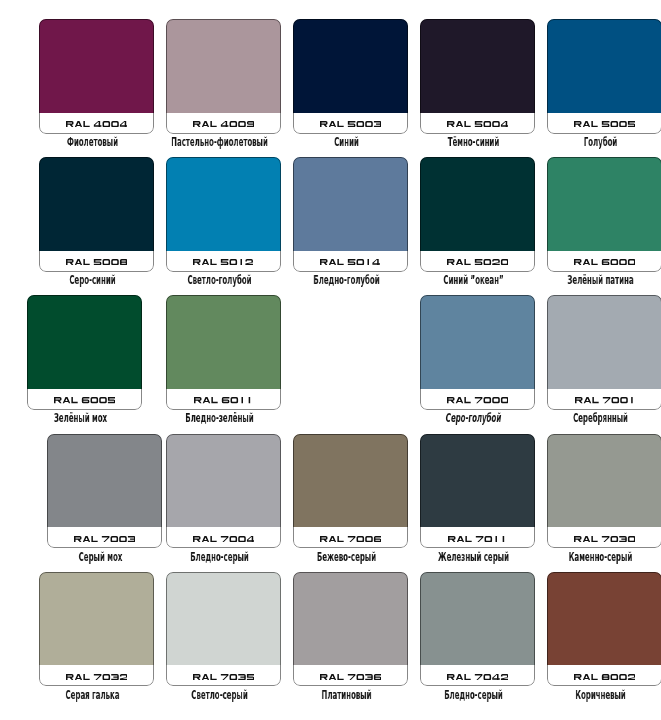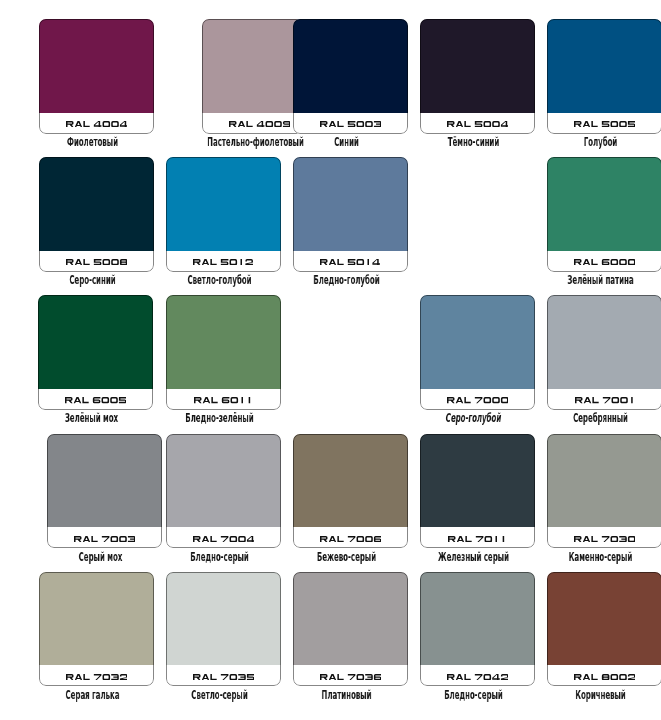--- a/index.html
+++ b/index.html
@@ -65,21 +65,21 @@
             <path transform="translate(442.0 0)" d="M76 0H100V66H120V90H100V100H76V90H0V58L70 0H84L16 66H76Z"></path>
             <path transform="translate(580.0 0)" d="M26 0H94A26 26 0 0 1 120 26V74A26 26 0 0 1 94 100H26A26 26 0 0 1 0 74V26A26 26 0 0 1 26 0ZM31 24A7 7 0 0 0 24 31V69A7 7 0 0 0 31 76H89A7 7 0 0 0 96 69V31A7 7 0 0 0 89 24Z"></path>
             <path transform="translate(718.0 0)" d="M26 0H94A26 26 0 0 1 120 26V74A26 26 0 0 1 94 100H26A26 26 0 0 1 0 74V26A26 26 0 0 1 26 0ZM31 24A7 7 0 0 0 24 31V69A7 7 0 0 0 31 76H89A7 7 0 0 0 96 69V31A7 7 0 0 0 89 24Z"></path>
             <path transform="translate(856.0 0)" d="M76 0H100V66H120V90H100V100H76V90H0V58L70 0H84L16 66H76Z"></path>
           </svg>
         </div>
         <div class="frame"></div>
       </div>
       <div class="caption">Фиолетовый</div>
     </div>
-    <div class="cell" style="left: 146.07px; top: 19px; margin-left: 36px;">
+    <div class="cell" style="left: 146.07px; top: 19px;">
       <div class="card">
         <div class="chip" style="background: rgb(171, 150, 156);"></div>
         <div class="band">
           <svg class="code" xmlns="http://www.w3.org/2000/svg" viewBox="0 0 976.0 100" width="61.49" height="6.30">
             <path transform="translate(0.0 0)" d="M0 0H94A26 26 0 0 1 120 26V35.5A26 26 0 0 1 94 59.5H92L120 100H96L56 59.5H24V100H0ZM24 24V40.5H96V24Z"></path>
             <path transform="translate(138.0 0)" d="M44 0H76L120 100H99L85 79H35L21 100H0ZM60 24L42 62H78Z"></path>
             <path transform="translate(276.0 0)" d="M0 0H24V76H100V100H0Z"></path>
             <path transform="translate(442.0 0)" d="M76 0H100V66H120V90H100V100H76V90H0V58L70 0H84L16 66H76Z"></path>
             <path transform="translate(580.0 0)" d="M26 0H94A26 26 0 0 1 120 26V74A26 26 0 0 1 94 100H26A26 26 0 0 1 0 74V26A26 26 0 0 1 26 0ZM31 24A7 7 0 0 0 24 31V69A7 7 0 0 0 31 76H89A7 7 0 0 0 96 69V31A7 7 0 0 0 89 24Z"></path>
             <path transform="translate(718.0 0)" d="M26 0H94A26 26 0 0 1 120 26V74A26 26 0 0 1 94 100H26A26 26 0 0 1 0 74V26A26 26 0 0 1 26 0ZM31 24A7 7 0 0 0 24 31V69A7 7 0 0 0 31 76H89A7 7 0 0 0 96 69V31A7 7 0 0 0 89 24Z"></path>
@@ -191,39 +191,57 @@
             <path transform="translate(442.0 0)" d="M0 0H120V24H24V40.5H94A26 26 0 0 1 120 66.5V74A26 26 0 0 1 94 100H0V76H96V59.5H0Z"></path>
             <path transform="translate(580.0 0)" d="M26 0H94A26 26 0 0 1 120 26V74A26 26 0 0 1 94 100H26A26 26 0 0 1 0 74V26A26 26 0 0 1 26 0ZM31 24A7 7 0 0 0 24 31V69A7 7 0 0 0 31 76H89A7 7 0 0 0 96 69V31A7 7 0 0 0 89 24Z"></path>
             <path transform="translate(718.0 0)" d="M36 0H60V100H36Z"></path>
             <path transform="translate(832.0 0)" d="M76 0H100V66H120V90H100V100H76V90H0V58L70 0H84L16 66H76Z"></path>
           </svg>
         </div>
         <div class="frame"></div>
       </div>
       <div class="caption">Бледно-голубой</div>
     </div>
+    <div class="cell" style="left: 400.21px; top: 157.22px;">
+      <div class="card">
+        <div class="chip" style="background: rgb(0, 49, 51);"></div>
+        <div class="band">
+          <svg class="code" xmlns="http://www.w3.org/2000/svg" viewBox="0 0 976.0 100" width="61.49" height="6.30">
+            <path transform="translate(0.0 0)" d="M0 0H94A26 26 0 0 1 120 26V35.5A26 26 0 0 1 94 59.5H92L120 100H96L56 59.5H24V100H0ZM24 24V40.5H96V24Z"></path>
+            <path transform="translate(138.0 0)" d="M44 0H76L120 100H99L85 79H35L21 100H0ZM60 24L42 62H78Z"></path>
+            <path transform="translate(276.0 0)" d="M0 0H24V76H100V100H0Z"></path>
+            <path transform="translate(442.0 0)" d="M0 0H120V24H24V40.5H94A26 26 0 0 1 120 66.5V74A26 26 0 0 1 94 100H0V76H96V59.5H0Z"></path>
+            <path transform="translate(580.0 0)" d="M26 0H94A26 26 0 0 1 120 26V74A26 26 0 0 1 94 100H26A26 26 0 0 1 0 74V26A26 26 0 0 1 26 0ZM31 24A7 7 0 0 0 24 31V69A7 7 0 0 0 31 76H89A7 7 0 0 0 96 69V31A7 7 0 0 0 89 24Z"></path>
+            <path transform="translate(718.0 0)" d="M26 0H94A26 26 0 0 1 120 26V55.5L36 76H120V100H0V73L96 51.5V24H24V38H0V26A26 26 0 0 1 26 0Z"></path>
+            <path transform="translate(856.0 0)" d="M26 0H94A26 26 0 0 1 120 26V74A26 26 0 0 1 94 100H26A26 26 0 0 1 0 74V26A26 26 0 0 1 26 0ZM31 24A7 7 0 0 0 24 31V69A7 7 0 0 0 31 76H89A7 7 0 0 0 96 69V31A7 7 0 0 0 89 24Z"></path>
+          </svg>
+        </div>
+        <div class="frame"></div>
+      </div>
+      <div class="caption">Синий ”океан”</div>
+    </div>
     <div class="cell" style="left: 527.28px; top: 157.22px;">
       <div class="card">
         <div class="chip" style="background: rgb(46, 131, 101);"></div>
         <div class="band">
           <svg class="code" xmlns="http://www.w3.org/2000/svg" viewBox="0 0 976.0 100" width="61.49" height="6.30">
             <path transform="translate(0.0 0)" d="M0 0H94A26 26 0 0 1 120 26V35.5A26 26 0 0 1 94 59.5H92L120 100H96L56 59.5H24V100H0ZM24 24V40.5H96V24Z"></path>
             <path transform="translate(138.0 0)" d="M44 0H76L120 100H99L85 79H35L21 100H0ZM60 24L42 62H78Z"></path>
             <path transform="translate(276.0 0)" d="M0 0H24V76H100V100H0Z"></path>
             <path transform="translate(442.0 0)" d="M26 0H120V24H24V40.5H94A26 26 0 0 1 120 66.5V74A26 26 0 0 1 94 100H26A26 26 0 0 1 0 74V26A26 26 0 0 1 26 0ZM24 59.5V76H96V59.5Z"></path>
             <path transform="translate(580.0 0)" d="M26 0H94A26 26 0 0 1 120 26V74A26 26 0 0 1 94 100H26A26 26 0 0 1 0 74V26A26 26 0 0 1 26 0ZM31 24A7 7 0 0 0 24 31V69A7 7 0 0 0 31 76H89A7 7 0 0 0 96 69V31A7 7 0 0 0 89 24Z"></path>
             <path transform="translate(718.0 0)" d="M26 0H94A26 26 0 0 1 120 26V74A26 26 0 0 1 94 100H26A26 26 0 0 1 0 74V26A26 26 0 0 1 26 0ZM31 24A7 7 0 0 0 24 31V69A7 7 0 0 0 31 76H89A7 7 0 0 0 96 69V31A7 7 0 0 0 89 24Z"></path>
             <path transform="translate(856.0 0)" d="M26 0H94A26 26 0 0 1 120 26V74A26 26 0 0 1 94 100H26A26 26 0 0 1 0 74V26A26 26 0 0 1 26 0ZM31 24A7 7 0 0 0 24 31V69A7 7 0 0 0 31 76H89A7 7 0 0 0 96 69V31A7 7 0 0 0 89 24Z"></path>
           </svg>
         </div>
         <div class="frame"></div>
       </div>
       <div class="caption">Зелёный патина</div>
     </div>
-    <div class="cell" style="left: 18px; top: 295.44px;">
+    <div class="cell" style="left: 7px; top: 295.44px;">
       <div class="card">
         <div class="chip" style="background: rgb(1, 76, 45);"></div>
         <div class="band">
           <svg class="code" xmlns="http://www.w3.org/2000/svg" viewBox="0 0 976.0 100" width="61.49" height="6.30">
             <path transform="translate(0.0 0)" d="M0 0H94A26 26 0 0 1 120 26V35.5A26 26 0 0 1 94 59.5H92L120 100H96L56 59.5H24V100H0ZM24 24V40.5H96V24Z"></path>
             <path transform="translate(138.0 0)" d="M44 0H76L120 100H99L85 79H35L21 100H0ZM60 24L42 62H78Z"></path>
             <path transform="translate(276.0 0)" d="M0 0H24V76H100V100H0Z"></path>
             <path transform="translate(442.0 0)" d="M26 0H120V24H24V40.5H94A26 26 0 0 1 120 66.5V74A26 26 0 0 1 94 100H26A26 26 0 0 1 0 74V26A26 26 0 0 1 26 0ZM24 59.5V76H96V59.5Z"></path>
             <path transform="translate(580.0 0)" d="M26 0H94A26 26 0 0 1 120 26V74A26 26 0 0 1 94 100H26A26 26 0 0 1 0 74V26A26 26 0 0 1 26 0ZM31 24A7 7 0 0 0 24 31V69A7 7 0 0 0 31 76H89A7 7 0 0 0 96 69V31A7 7 0 0 0 89 24Z"></path>
             <path transform="translate(718.0 0)" d="M26 0H94A26 26 0 0 1 120 26V74A26 26 0 0 1 94 100H26A26 26 0 0 1 0 74V26A26 26 0 0 1 26 0ZM31 24A7 7 0 0 0 24 31V69A7 7 0 0 0 31 76H89A7 7 0 0 0 96 69V31A7 7 0 0 0 89 24Z"></path>

